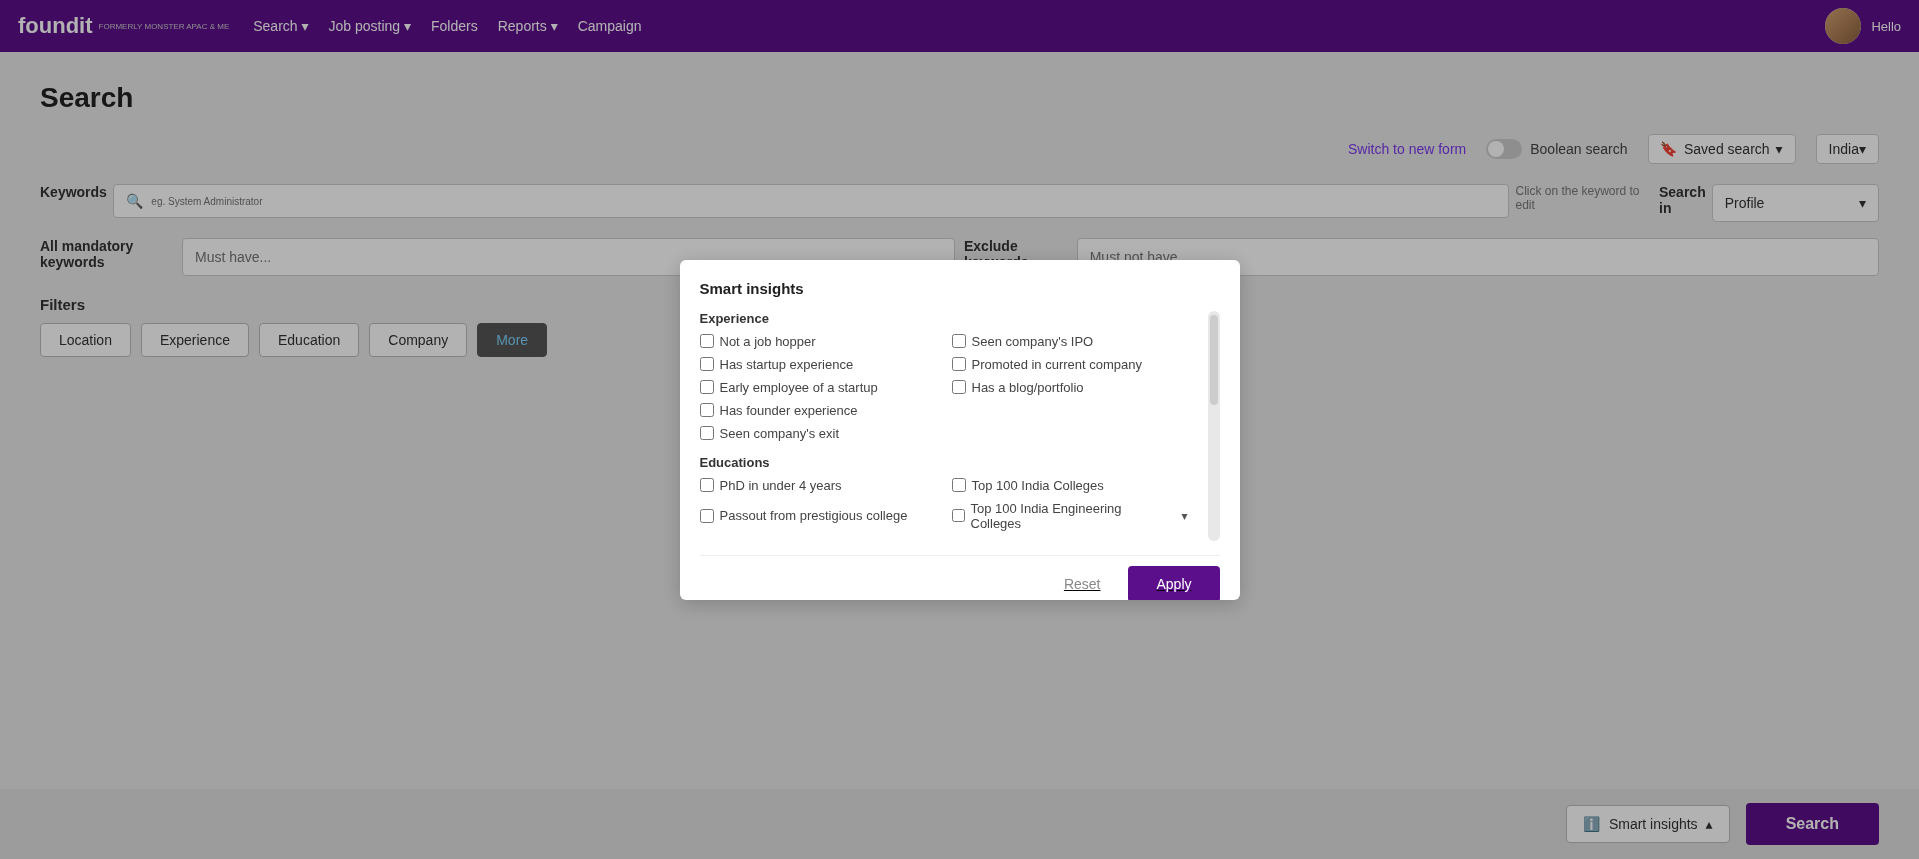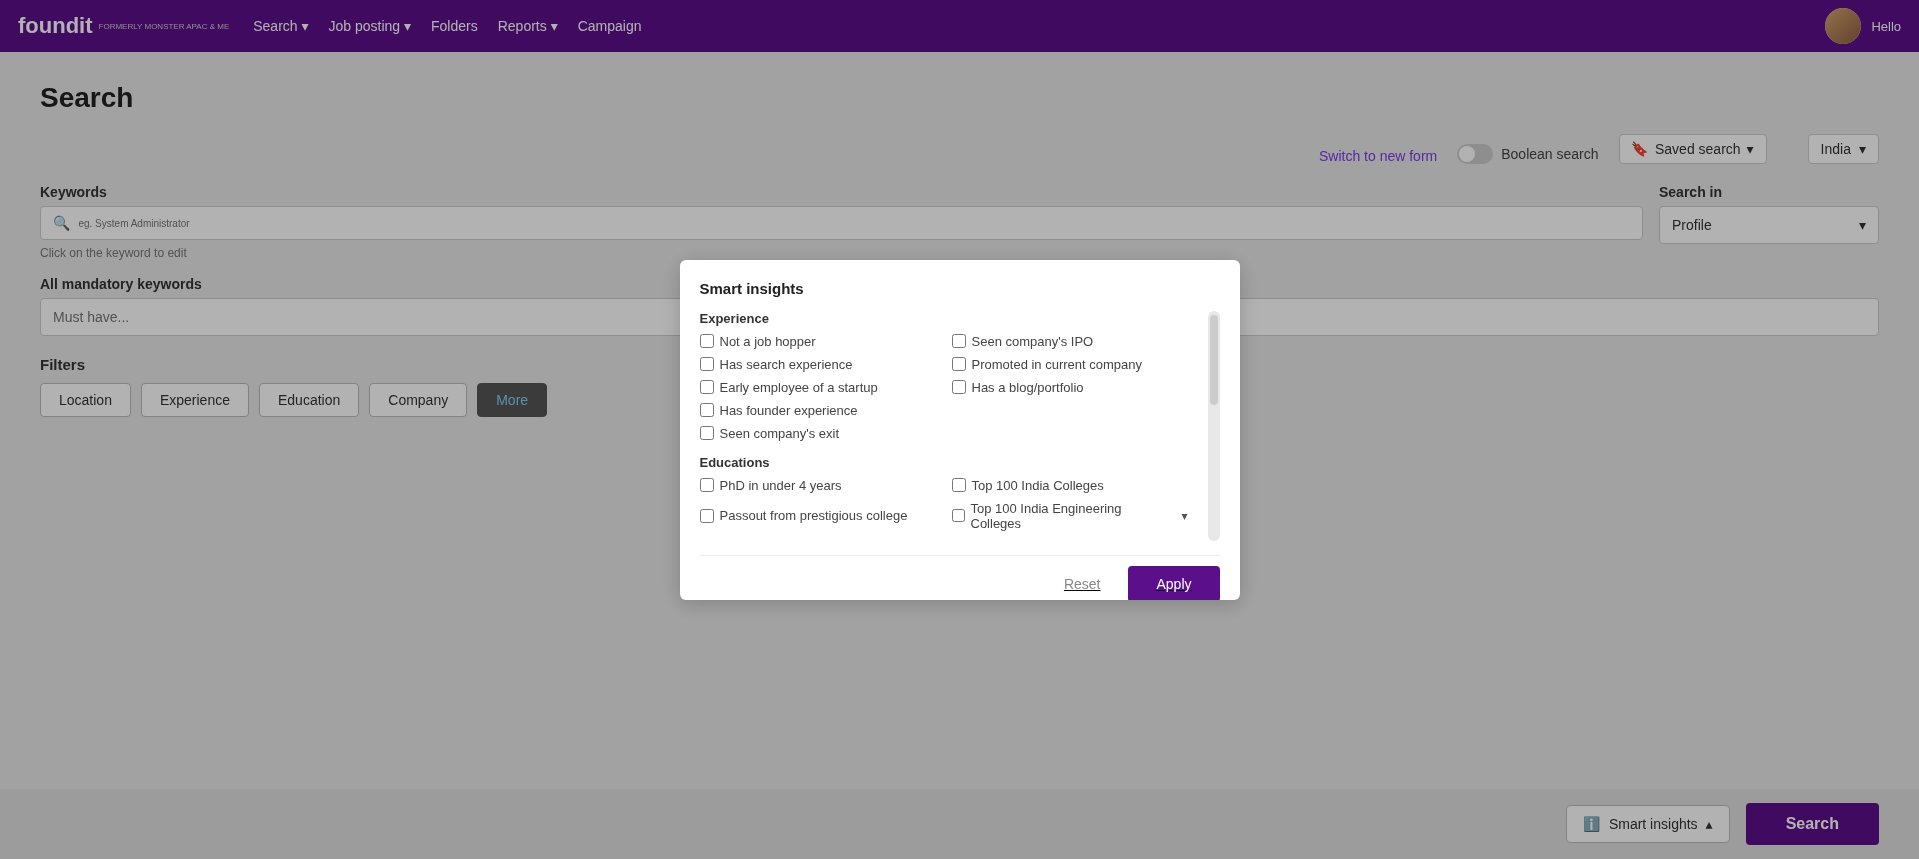--- a/index.html
+++ b/index.html
@@ -45,21 +45,21 @@
     
     .main-content {
       padding: 30px 40px;
       position: relative;
     }
     .page-title { font-size: 28px; font-weight: bold; color: #222; margin-bottom: 20px; }
 
     
     .top-bar {
       display: flex;
-      align-items: flex-end;
+      align-items: center;
       justify-content: flex-end;
       gap: 20px;
       margin-bottom: 20px;
     }
     .switch-link { color: #7c3aed; font-size: 14px; cursor: pointer; }
     .toggle-group { display: flex; align-items: center; gap: 8px; }
     .toggle {
       width: 36px; height: 20px;
       background: #ccc;
       border-radius: 10px;
@@ -80,35 +80,34 @@
       display: flex; align-items: center; gap: 6px;
       border: 1px solid #ccc;
       padding: 6px 12px;
       border-radius: 4px;
       background: white;
       font-size: 14px;
       cursor: pointer;
       color: #333;
     }
     .india-btn {
-      display: flex; align-items: center; gap: 8px;
+      display: flex; align-items: center; gap: 0;
       border: 1px solid #ccc;
       padding: 6px 12px;
       border-radius: 4px;
       background: white;
       font-size: 14px;
       cursor: pointer;
       color: #333;
-      margin-left: 21px;
     }
 
     
     .form-section { margin-bottom: 16px; }
     .form-row { display: flex; gap: 16px; align-items: flex-start; }
-    .form-group { display: flex; flex-direction: column; gap: 6px; }
+    .form-group { display: flex; flex-direction: row; gap: 6px; }
     .form-label { font-size: 14px; font-weight: 600; color: #333; }
     .keyword-group { flex: 1; }
     .keyword-input-wrap {
       display: flex;
       align-items: center;
       background: white;
       border: 1px solid #ccc;
       border-radius: 4px;
       padding: 8px 12px;
       width: 100%;
@@ -418,21 +417,21 @@
           <label class="checkbox-item">
             <input type="checkbox" style="">
             <span>Not a job hopper</span>
           </label>
           <label class="checkbox-item">
             <input type="checkbox" style="">
             <span>Seen company's IPO</span>
           </label>
           <label class="checkbox-item">
             <input type="checkbox" style="">
-            <span>Has search experience</span>
+            <span>Has startup experience</span>
           </label>
           <label class="checkbox-item">
             <input type="checkbox" style="">
             <span>Promoted in current company</span>
           </label>
           <label class="checkbox-item">
             <input type="checkbox" style="">
             <span>Early employee of a startup</span>
           </label>
           <label class="checkbox-item">

